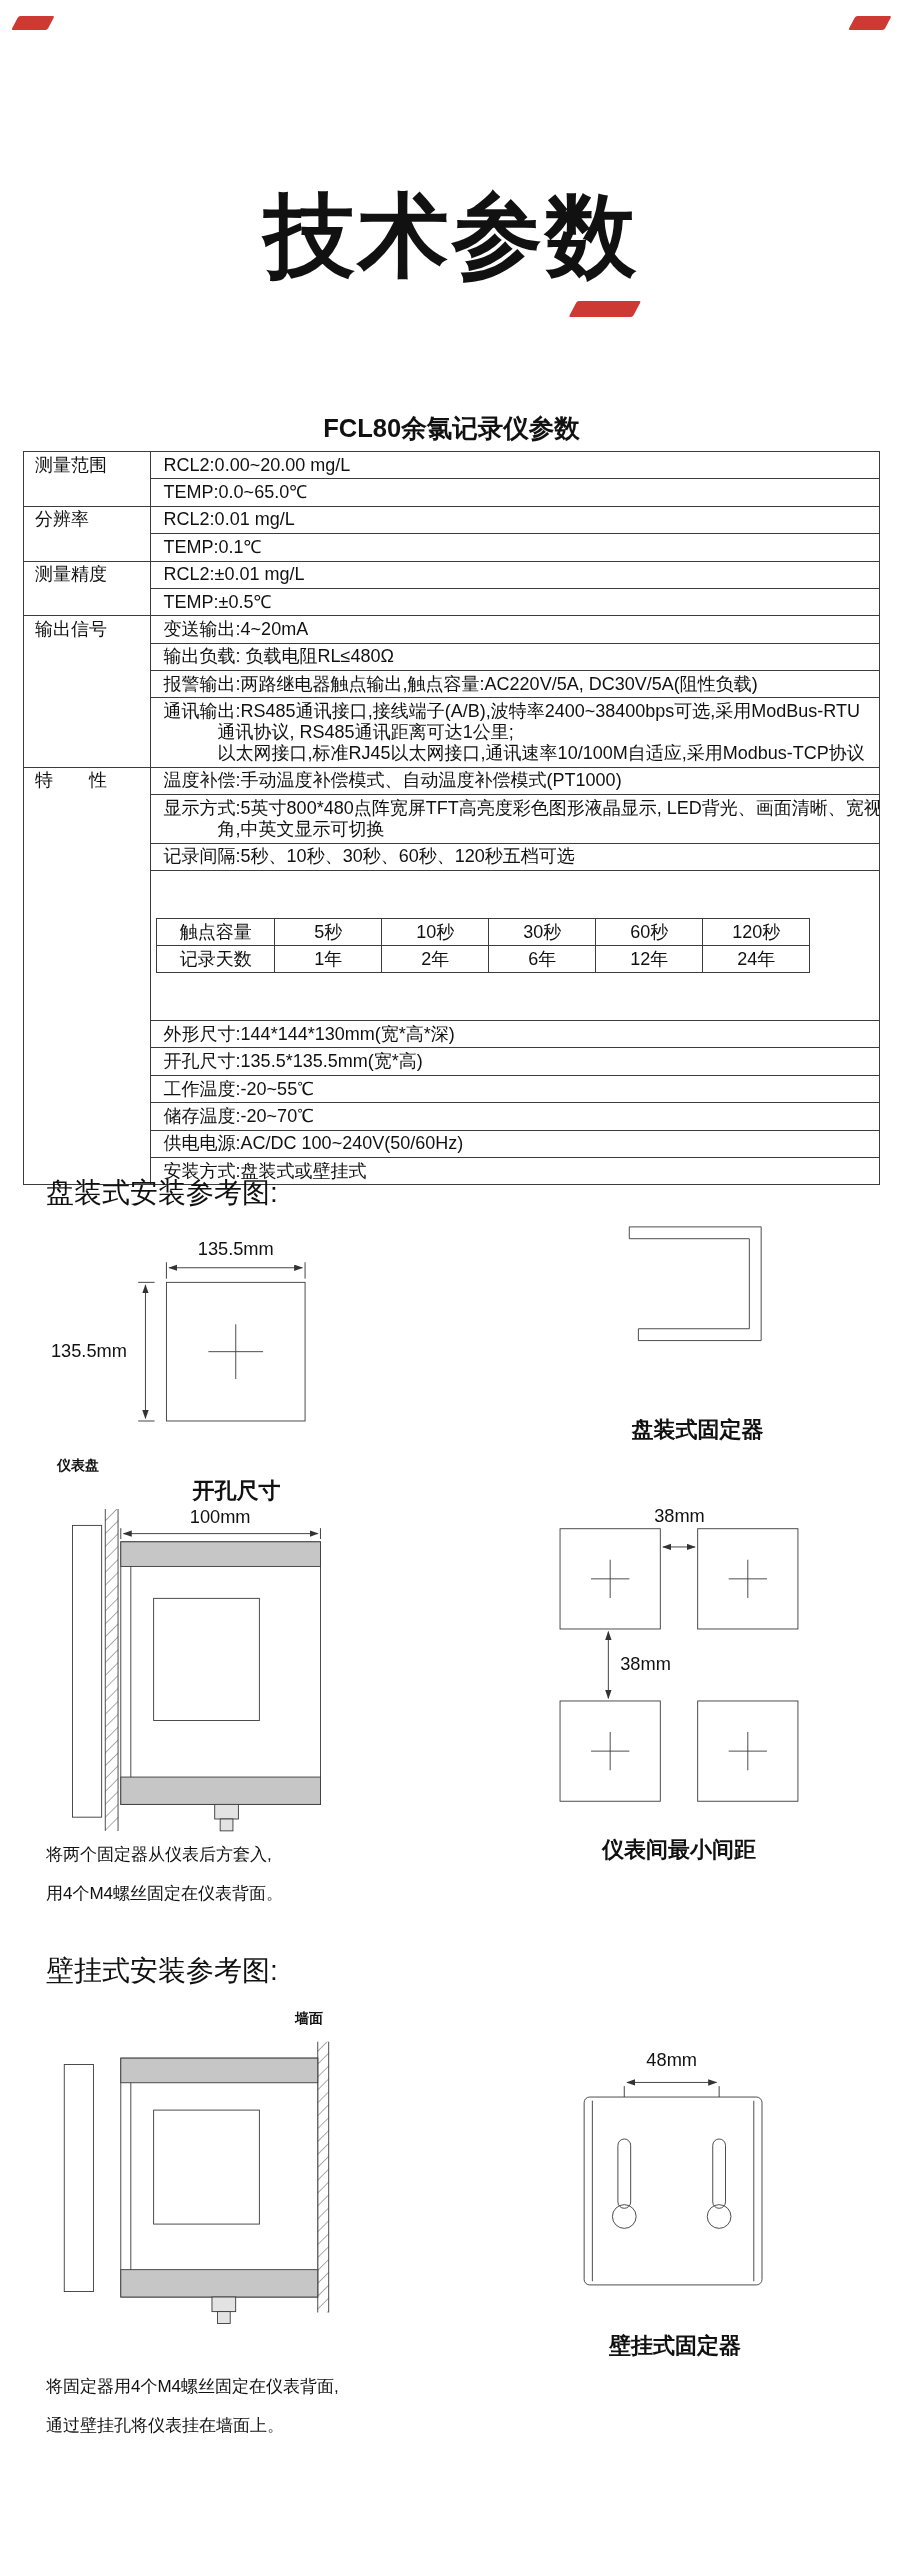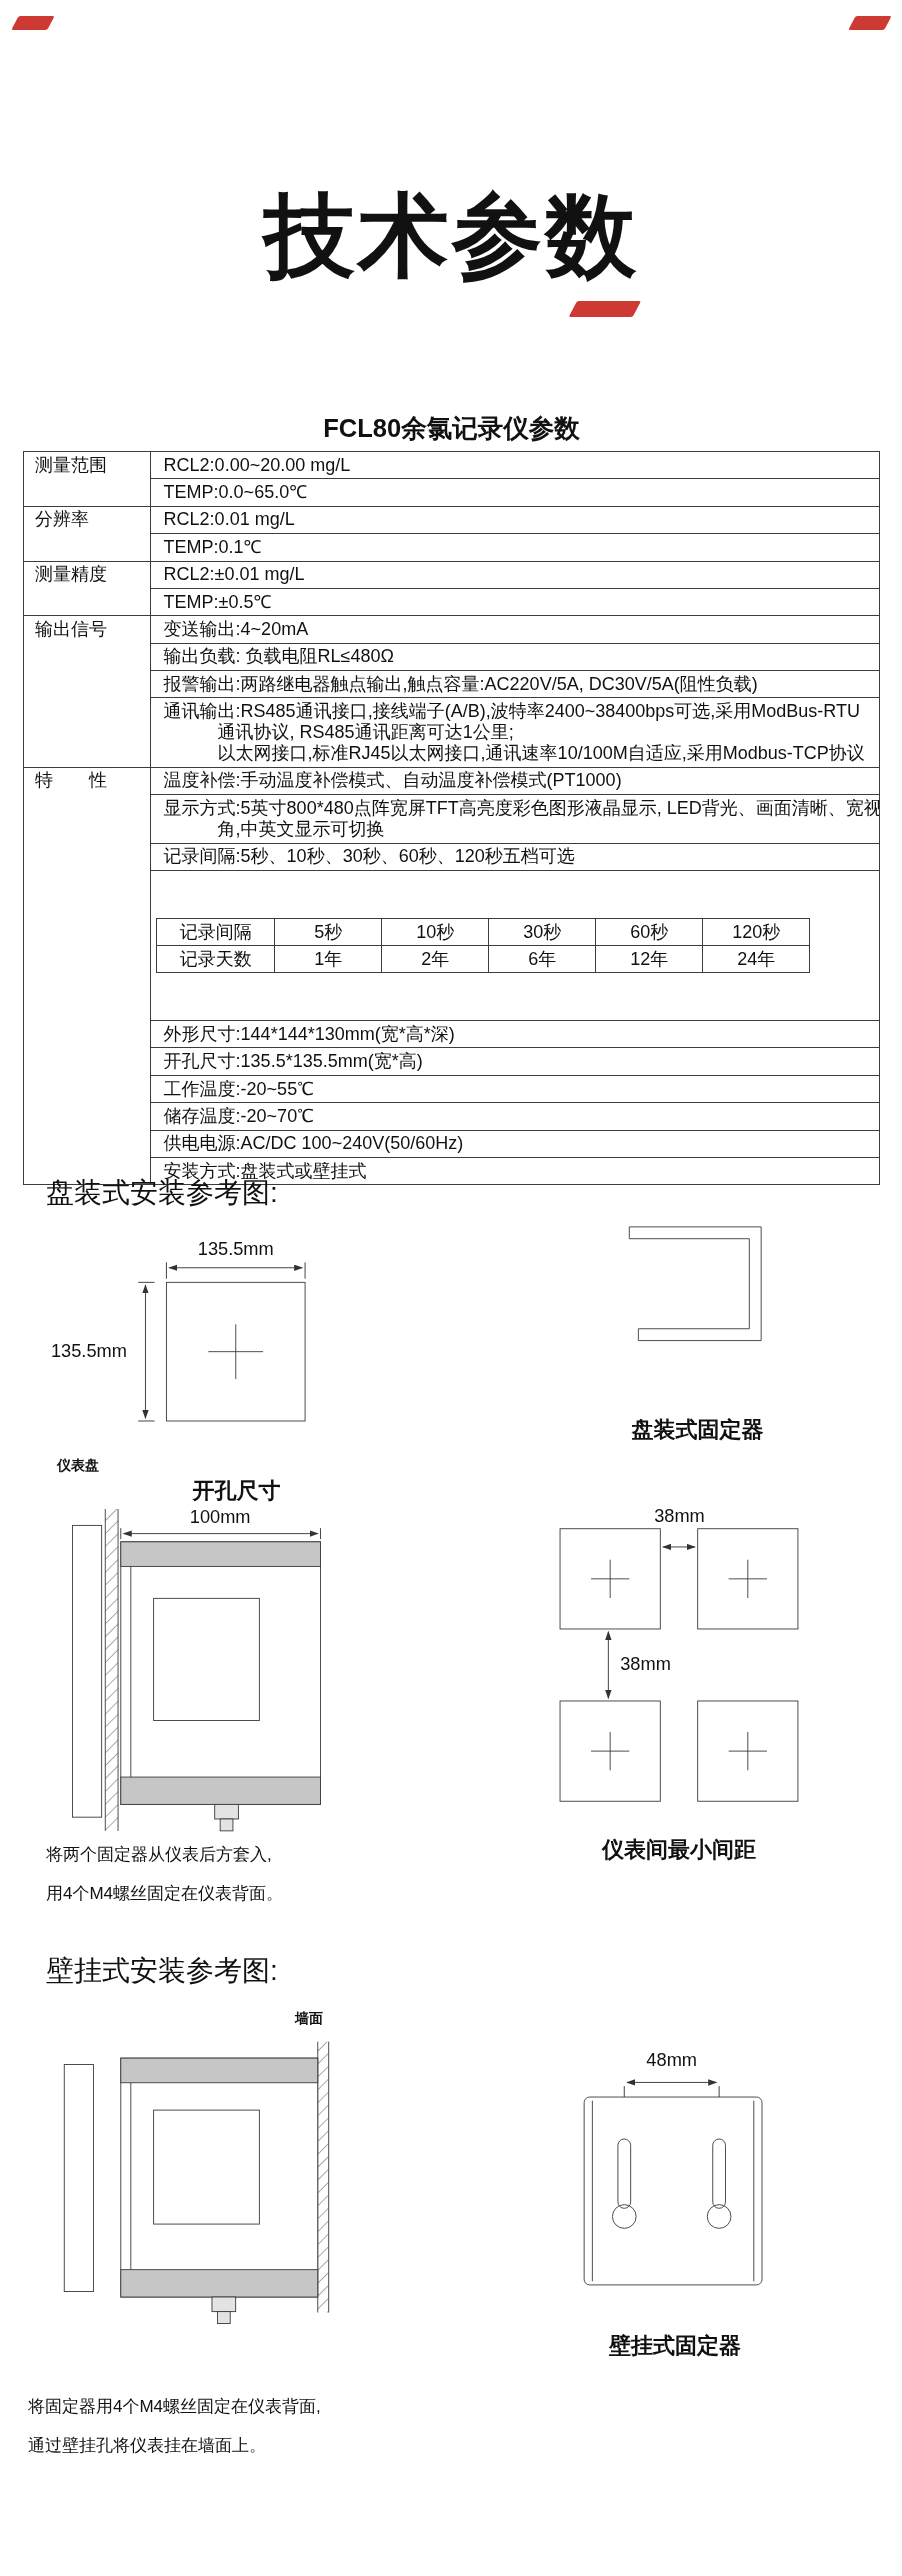--- a/index.html
+++ b/index.html
@@ -95,21 +95,21 @@
           <td>显示方式:5英寸800*480点阵宽屏TFT高亮度彩色图形液晶显示, LED背光、画面清晰、宽视
 　　　角,中英文显示可切换</td>
         </tr>
     <tr>
           <td>记录间隔:5秒、10秒、30秒、60秒、120秒五档可选</td>
         </tr>
     <tr>
       <td class="innercell">
         <table class="rec">
           <tbody><tr>
-            <td class="wide">记录间隔</td>
+            <td class="wide">触点容量</td>
             <td>5秒</td>
             <td>10秒</td>
             <td>30秒</td>
             <td>60秒</td>
             <td>120秒</td>
           </tr>
           <tr>
             <td class="wide">记录天数</td>
             <td>1年</td>
             <td>2年</td>
@@ -290,19 +290,19 @@
       <rect class="ln" x="58" y="116" width="14" height="76" rx="7"></rect>
       <circle class="ln" cx="65" cy="201" r="13"></circle>
     </g>
     <g>
       <rect class="ln" x="162" y="116" width="14" height="76" rx="7"></rect>
       <circle class="ln" cx="169" cy="201" r="13"></circle>
     </g>
   </svg>
   <div class="abs caption" style="left:584px; top:2331px; width:182px;">壁挂式固定器</div>
 
-  <div class="abs note" style="left:28px; top:2367px;margin-top:20px;">
+  <div class="abs note" style="left:46px; top:2367px;">
     <div>将固定器用4个M4螺丝固定在仪表背面,</div>
     <div>通过壁挂孔将仪表挂在墙面上。</div>
   </div>
 
 </div>
 
 
 </body></html>

